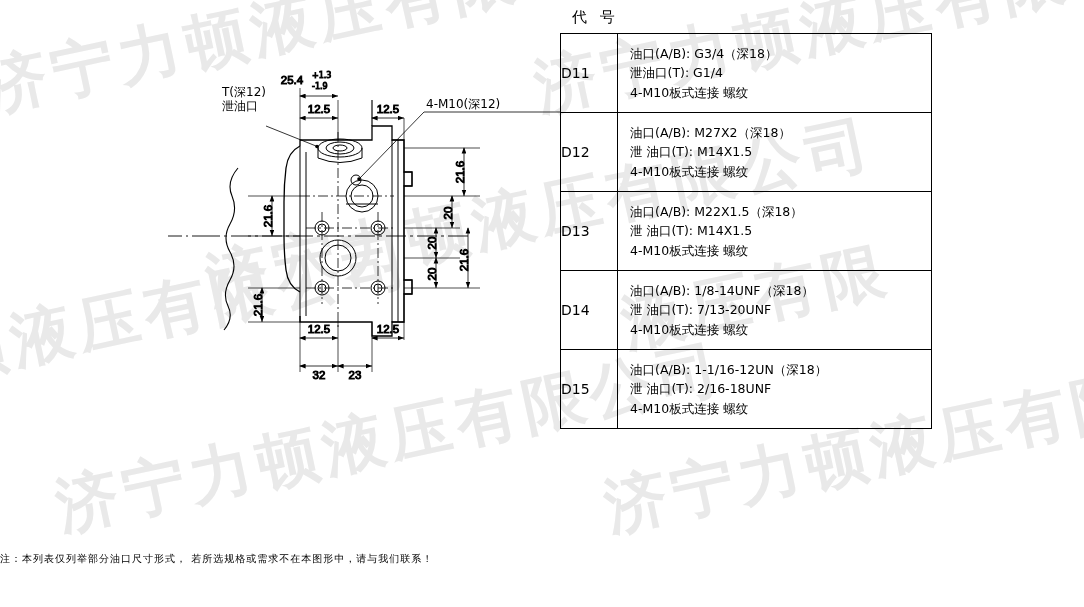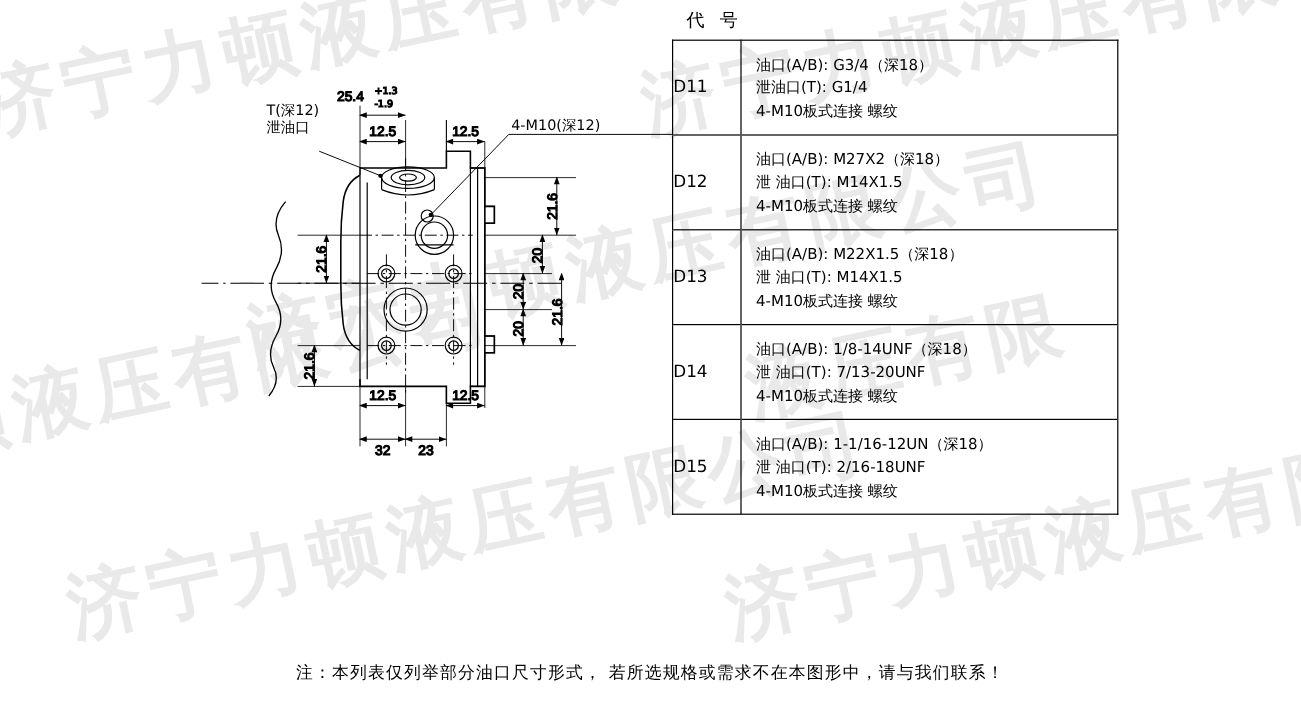--- a/index.html
+++ b/index.html
@@ -96,23 +96,23 @@
     white-space: nowrap;
     margin-left: 12px;
   }
 
   
   .footer-note {
     position: absolute;
     left: 0;
     right: 0;
     top: 552px;
-    text-align: center;
-    font-family: "DejaVu Sans", sans-serif;
-    font-size: 14px;
+    text-align: left;
+    font-family: "DejaVu Sans", sans-serif;
+    font-size: 10px;
     letter-spacing: 1px;
     z-index: 2;
   }
 
   
   svg text {
     font-family: "DejaVu Sans", sans-serif;
     font-size: 11px;
     fill: #000;
   }

